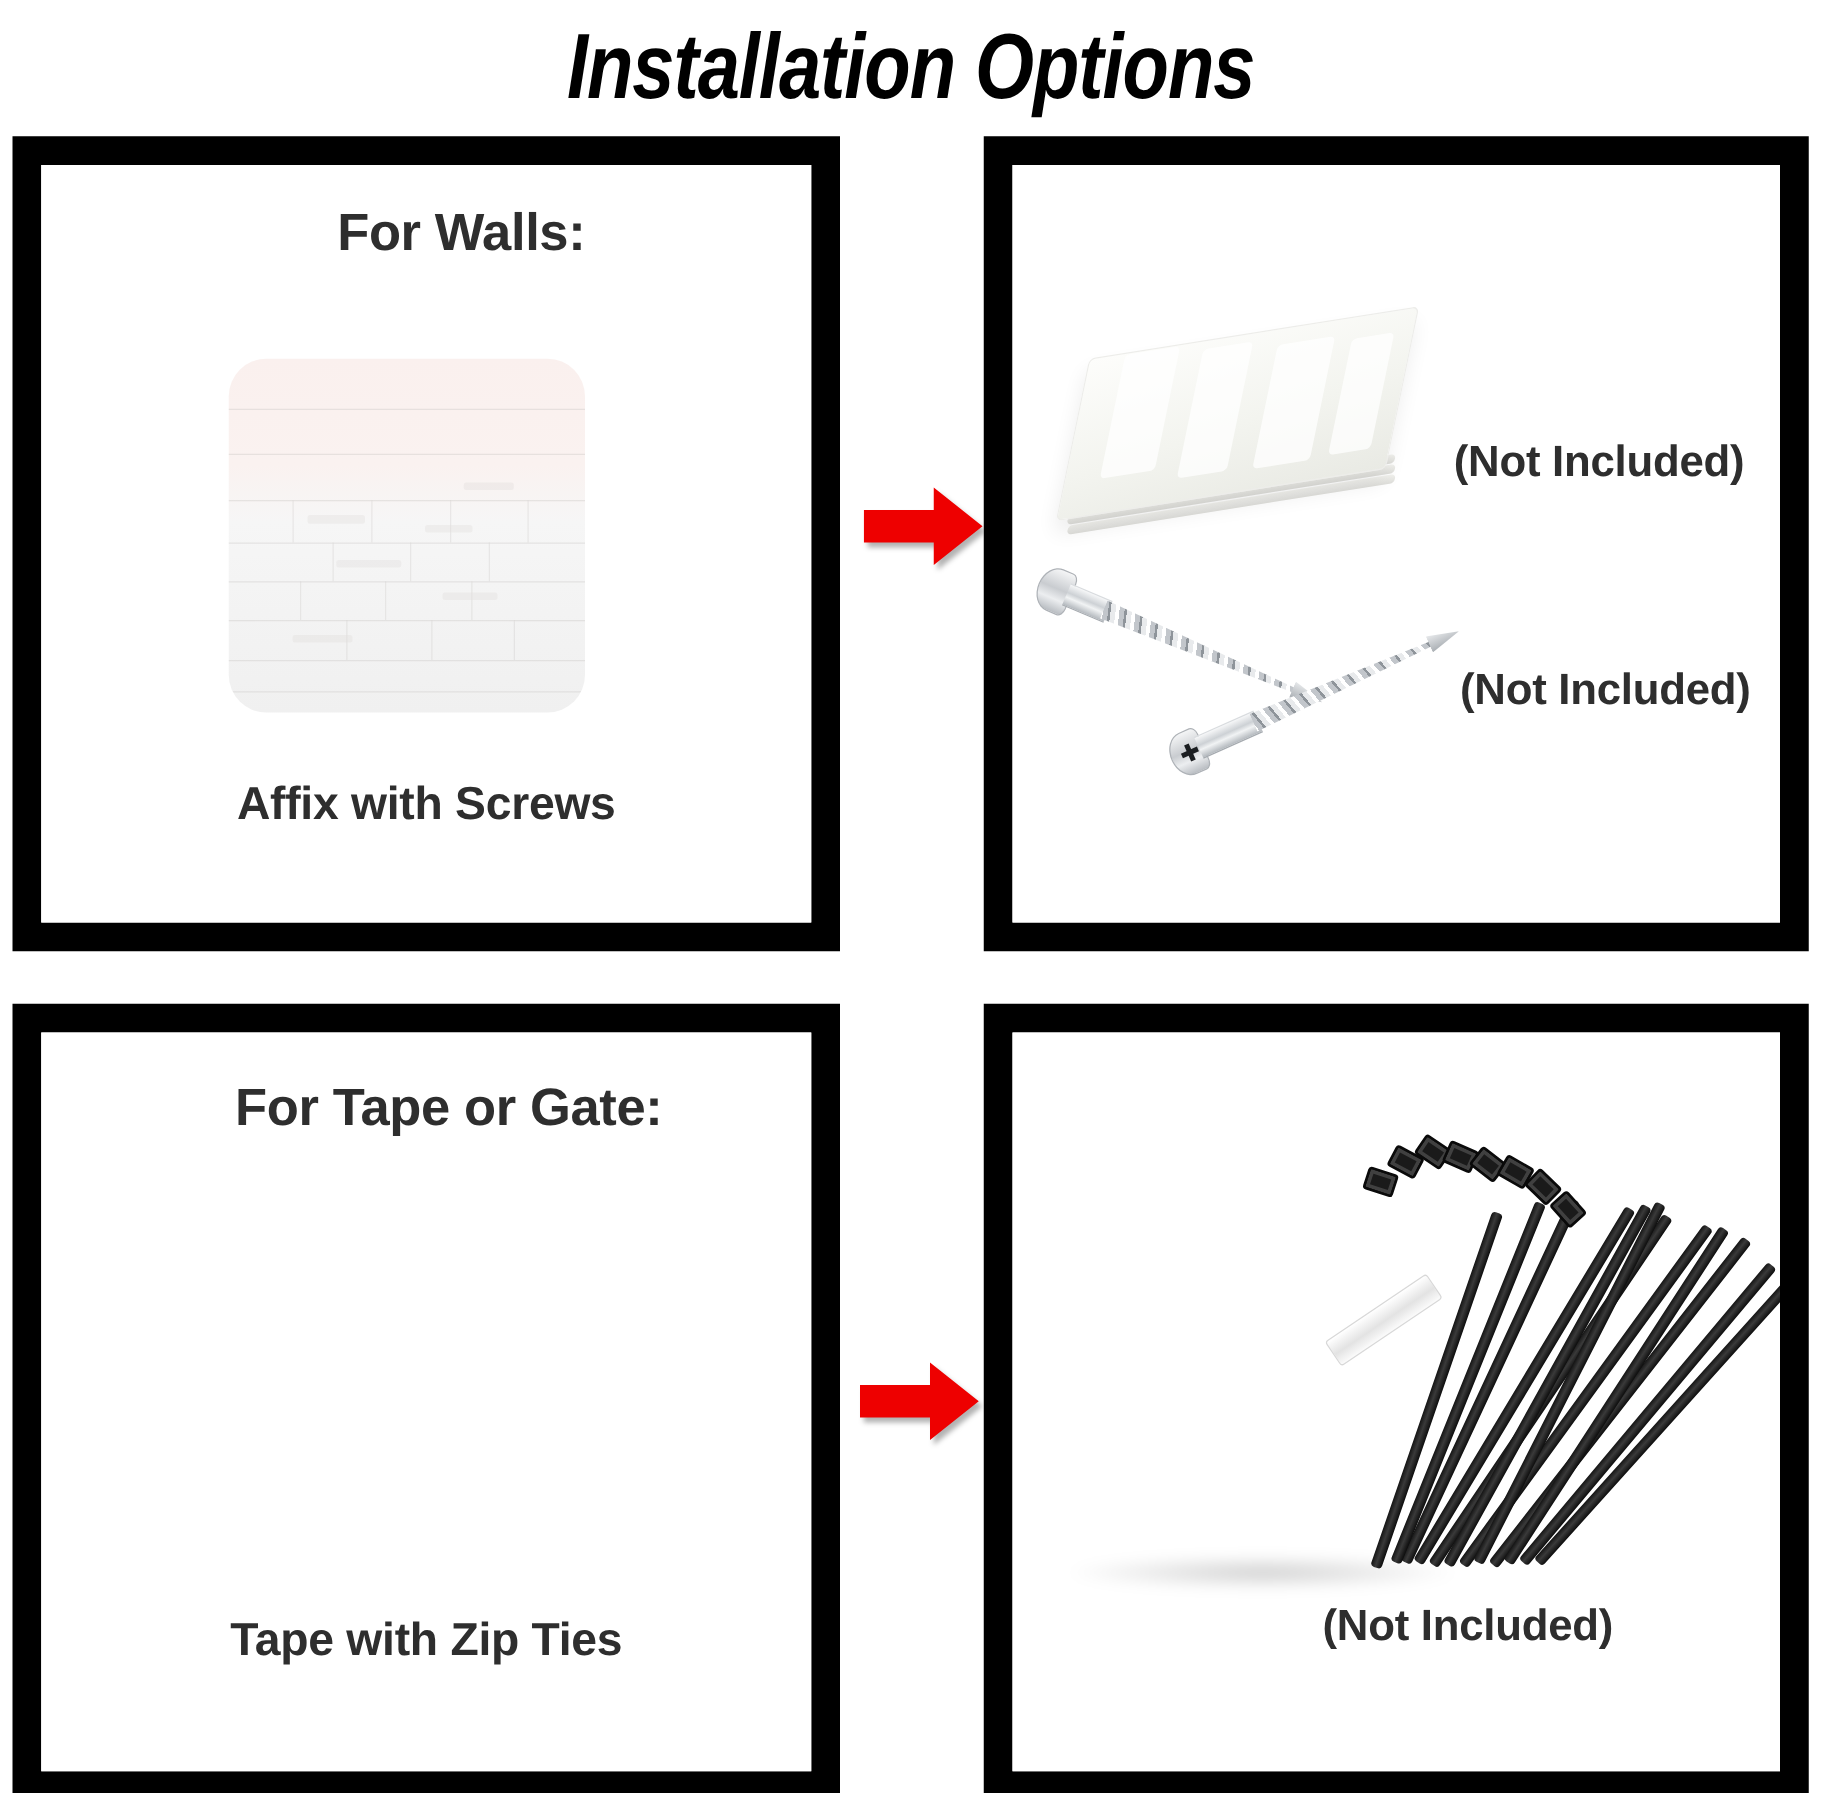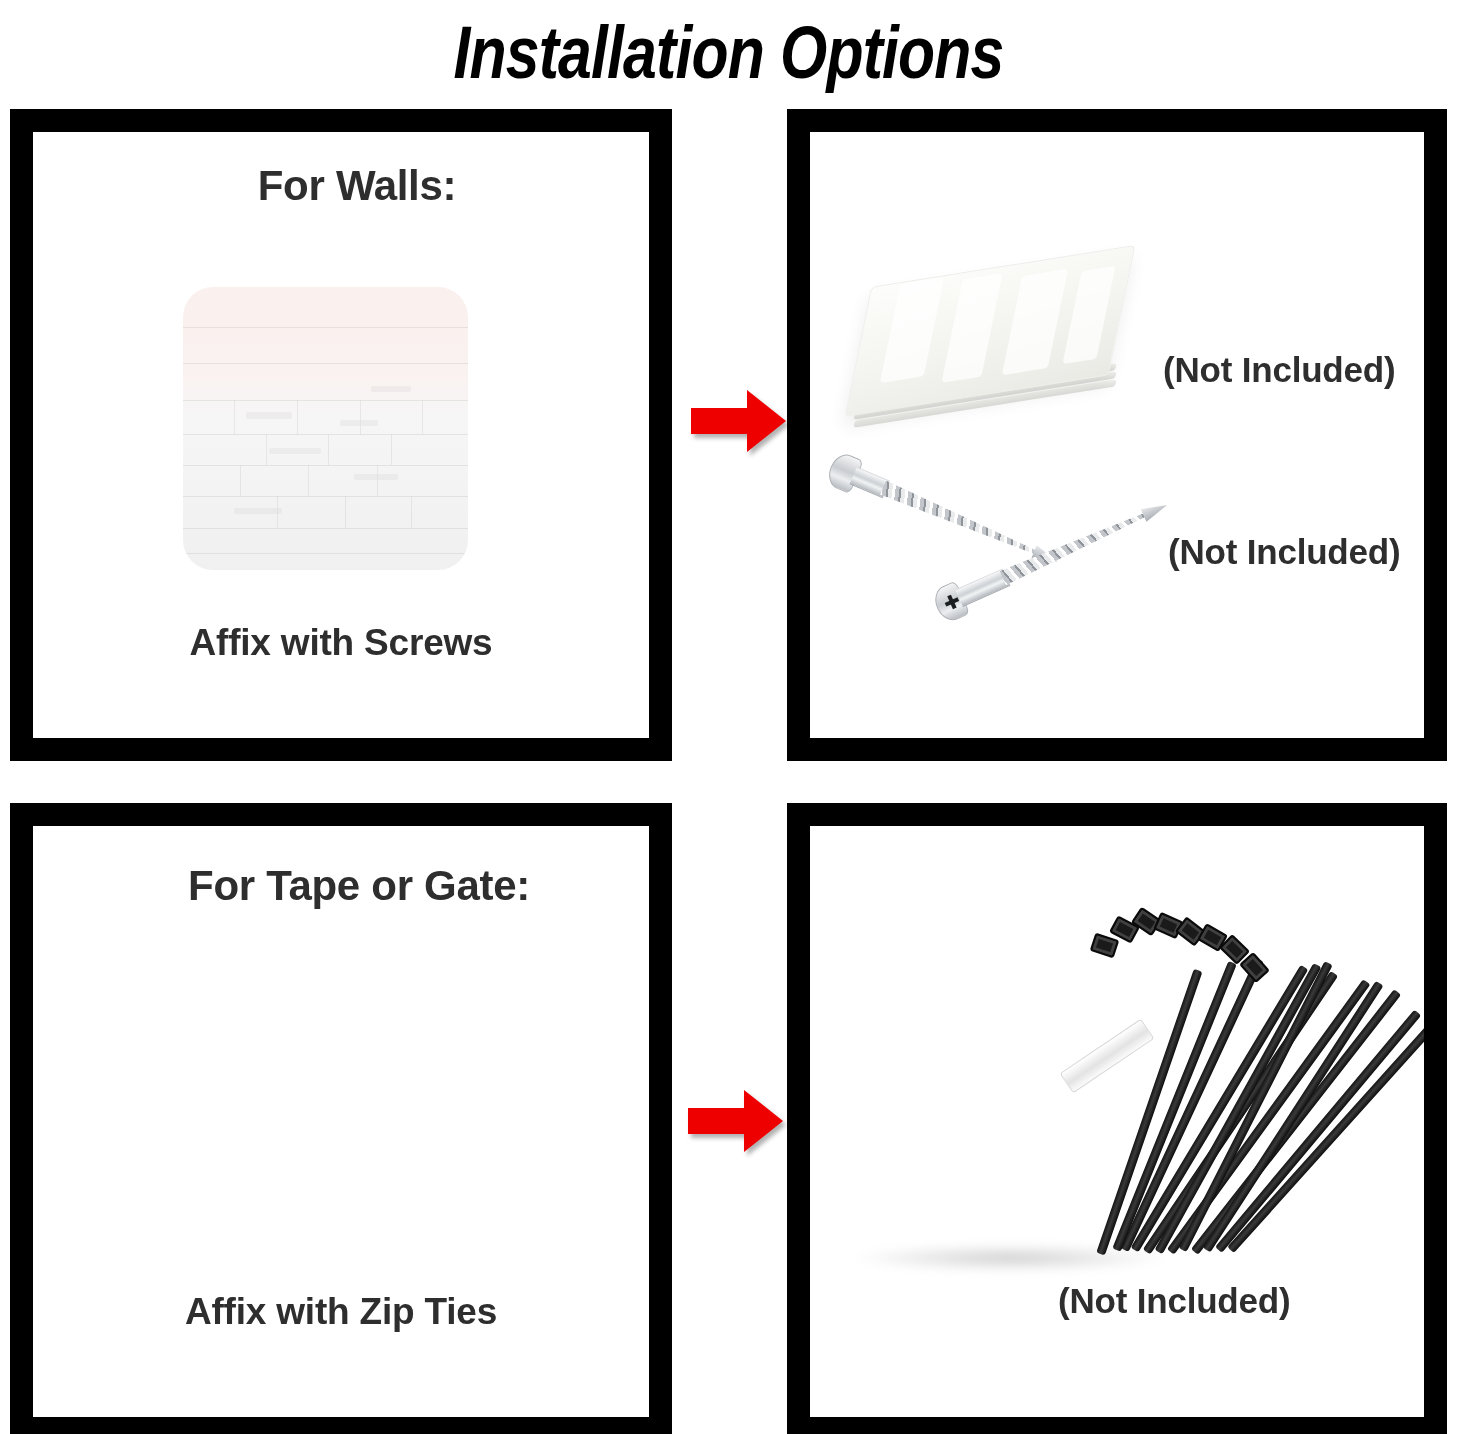--- a/index.html
+++ b/index.html
@@ -62,21 +62,21 @@
   .panel-heading {
     position: absolute;
     width: 100%;
     text-align: center;
     font-size: 42px;
     font-weight: bold;
     color: #2e2e2e;
     letter-spacing: -0.3px;
     white-space: nowrap;
   }
-  #walls-heading { top: 30px; padding-left: 16px; }
+  #walls-heading { top: 30px; padding-left: 28px; }
   #fence-heading { top: 36px; padding-left: 18px; }
 
   .panel-caption {
     position: absolute;
     width: 100%;
     text-align: center;
     font-size: 37px;
     font-weight: bold;
     color: #2e2e2e;
     line-height: 1.42;
@@ -341,21 +341,21 @@
 
     </div>
   </div>
 
   <div class="panel" id="panel-fence">
     <div class="panel-inner">
 
       <div class="panel-heading" id="fence-heading">For Tape or Gate:</div>
 
       <div class="panel-caption" id="fence-caption">
-        <div>Affix with Zip Ties</div>
+        <div>Tape with Zip Ties</div>
       </div>
 
     </div>
   </div>
 
   <svg class="red-arrow" id="arrow-fence" viewBox="0 0 96 66">
     <polygon points="0,20 56,20 56,2 95,33 56,64 56,46 0,46" fill="#ee0000"></polygon>
   </svg>
 
   <div class="panel" id="panel-fence-hw">

